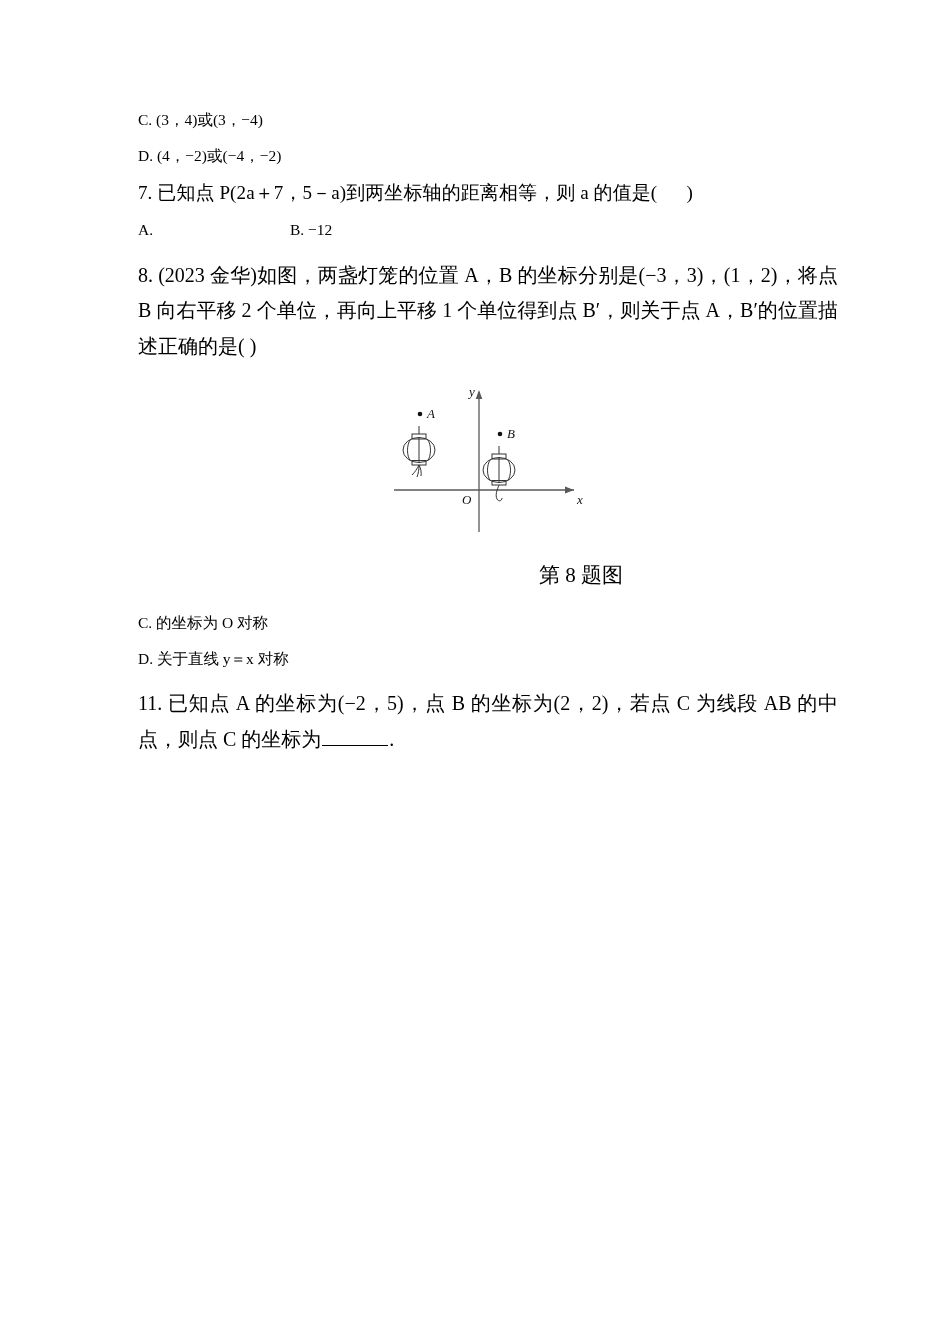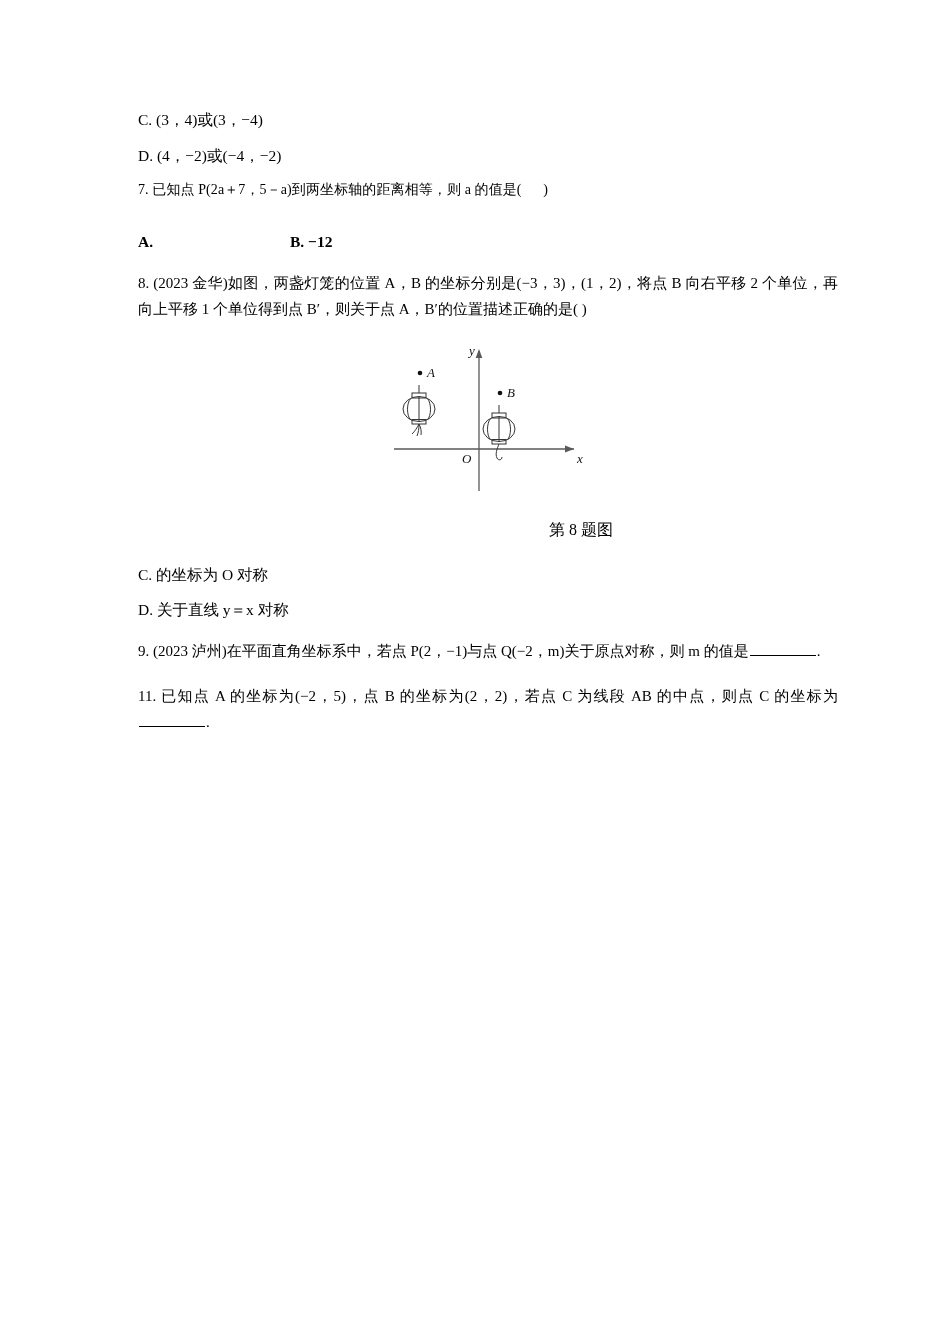--- a/index.html
+++ b/index.html
@@ -23,44 +23,43 @@
   }
   .content {
     position: absolute;
     left: 138px;
     top: 112px;
     width: 700px;
   }
 
   
   .line {
-    font-size: 14px;
+    font-size: 19px;
     line-height: 1.0;
-    margin-bottom: 37px;
+    margin-bottom: 20px;
     letter-spacing: 0.1px;
     white-space: pre-wrap;
   }
   .opt {
     font-size: 15.5px;
     margin-bottom: 20px;
     line-height: 1.0;
   }
   .q {
-    font-size: 15px;
+    font-size: 20px;
     margin-bottom: 18px;
     line-height: 1.78;
     text-align: justify;
   }
 
   .opt-row {
     display: block;
     font-size: 15.5px;
     margin-bottom: 20px;
     line-height: 1.0;
-    font-weight: bold;
   }
   .opt-row .c1 {
     display: inline-block;
     width: 152px;
   }
 
   .blank-ul {
     display: inline-block;
     border-bottom: 1px solid #000;
     width: 66px;
@@ -76,21 +75,21 @@
     margin-top: 10px;
     margin-bottom: 4px;
   }
   .figure {
     position: absolute;
     left: 248px;
     top: 0;
   }
   .fig-caption {
     text-align: center;
-    font-size: 16px;
+    font-size: 21px;
     margin-top: 2px;
     margin-bottom: 26px;
     padding-left: 186px;
   }
 
   svg { display: block; }
 </style>
 </head>
 <body>
 
@@ -161,19 +160,18 @@
           </g>
         </svg>
       </div>
     </div>
 
     <div class="fig-caption">第 8 题图</div>
 
     <div class="opt">C. 的坐标为 O 对称</div>
     <div class="opt">D. 关于直线 y＝x 对称</div>
 
-    <div class="q"><span>9. (2023 泸州)在平面直角坐标系中，若点 P(2，−1)与点 Q(−2，m)关于原点对称，则 m 的值是</span><span class="blank-ul"></span><span>.</span></div>
 
 
     <div class="q"><span>11. 已知点 A 的坐标为(−2，5)，点 B 的坐标为(2，2)，若点 C 为线段 AB 的中点，则点 C 的坐标为</span><span class="blank-ul"></span><span>.</span></div>
 
   </div>
 </div>
 
 </body></html>

